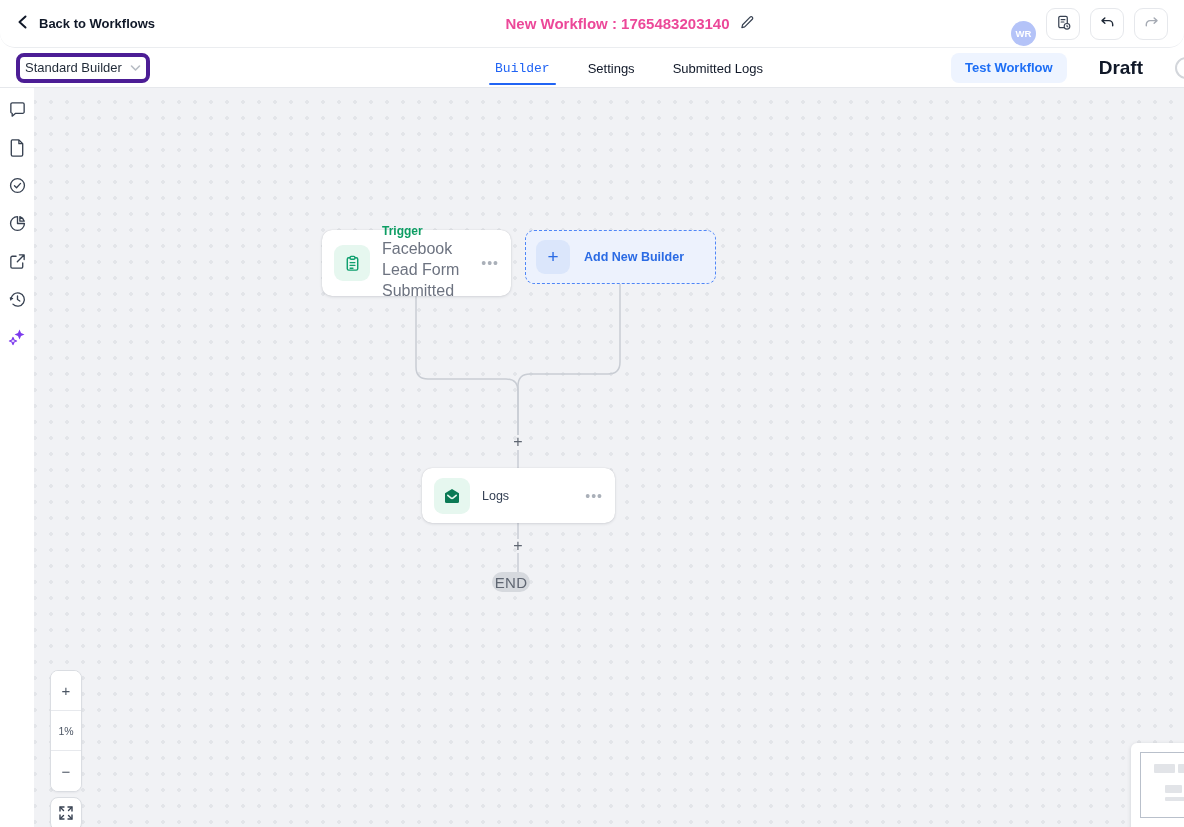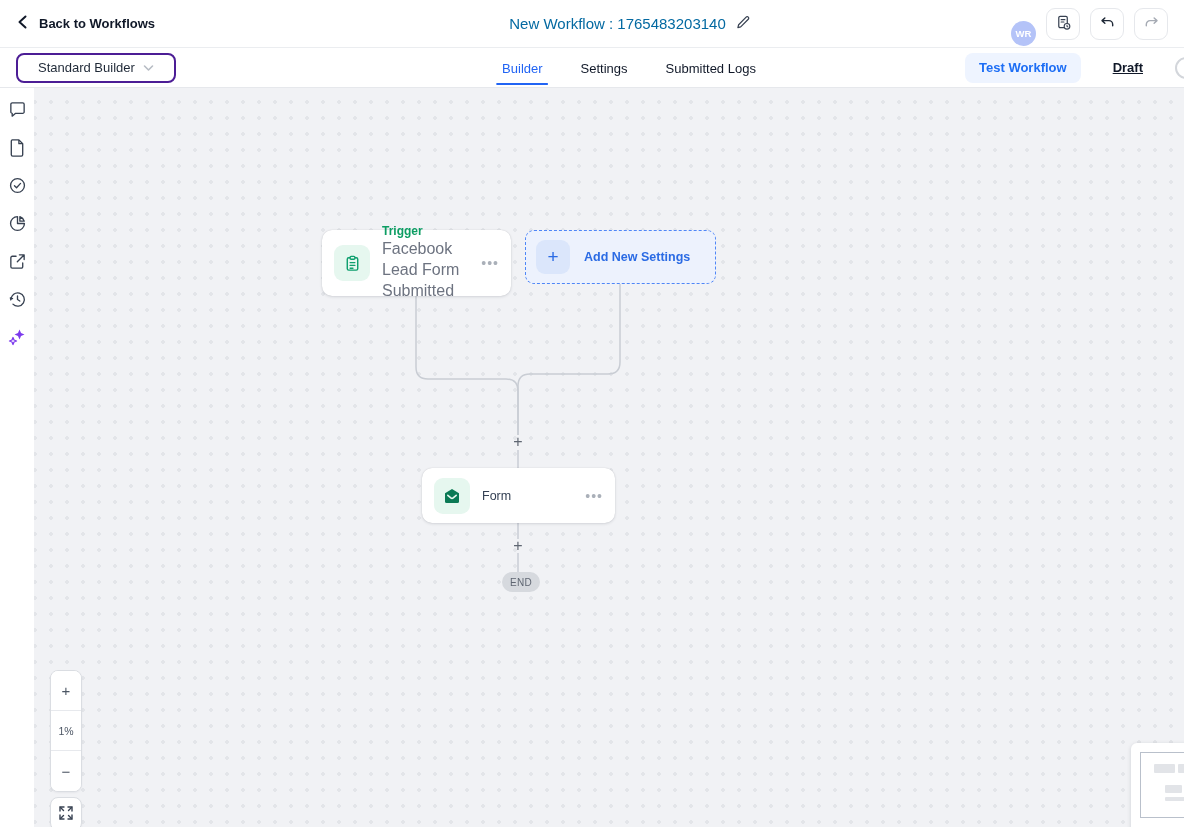--- a/index.html
+++ b/index.html
@@ -2,50 +2,50 @@
 <html><head>
 <meta charset="utf-8">
 <style>
   * { margin:0; padding:0; box-sizing:border-box; }
   html,body { width:1184px; height:827px; overflow:hidden; }
   body { font-family:"Liberation Sans", sans-serif; background:#fff; color:#1f2937; }
   .app { width:1184px; height:827px; display:flex; flex-direction:column; }
 
   
   .top-header { height:48px; background:#fff; border-bottom:1px solid #ebedf0;
-    display:flex; align-items:center; padding:0 16px; flex:0 0 auto; }
+    display:flex; align-items:center; padding:0 16px; flex:0 0 auto;border-radius:15px; }
   .header-side { flex:1; display:flex; align-items:center; }
   .header-side.right { justify-content:flex-end; gap:10px; }
   .back-btn { display:flex; align-items:center; gap:10px; background:none; border:none;
     font:700 13px "Liberation Sans", sans-serif; color:#101828; cursor:pointer; }
   .header-center { display:flex; align-items:center; gap:10px; margin-left:76px; }
-  .wf-title { font-size:15px; font-weight:400; color:#0369a1; }
+  .wf-title { font-size:15px; font-weight:700; color:#ec4899; }
   .ghost-btn { background:none; border:none; cursor:pointer; display:flex; align-items:center; }
   .avatar { width:25px; height:25px; border-radius:50%; background:#b4c3f8; color:#fff;
     font-size:9.5px; font-weight:700; display:flex; align-items:center; justify-content:center;margin-top:20px; }
   .icon-btn { width:34px; height:32px; background:#fff; border:1px solid #e6e8ec; border-radius:9px;
     display:flex; align-items:center; justify-content:center; cursor:pointer; }
 
   
   .toolbar { height:40px; background:#fff; border-bottom:1px solid #e6e8ec; display:flex;
     align-items:center; padding:0 0 0 16px; flex:0 0 auto; position:relative; }
-  .select-btn { height:30px; min-width:131px; background:#fff; border:2px solid #4c1d95; border-radius:8px;
-    display:flex; align-items:center; justify-content:space-between; gap:8px; padding:0 20px;
+  .select-btn { height:30px; min-width:131px; background:#fff; border:4px solid #4c1d95; border-radius:8px;
+    display:flex; align-items:center; justify-content:space-between; gap:8px; padding:0 5px;
     font:400 13px "Liberation Sans", sans-serif; color:#1f2937; cursor:pointer; }
   .tabs { position:absolute; left:50%; top:0; transform:translateX(calc(-50% + 37px));
     height:40px; display:flex; align-items:center; gap:34px; }
   .tab { background:none; border:none; height:40px; padding:0 2px; cursor:pointer;
     font:500 13px "Liberation Sans", sans-serif; color:#101828; position:relative; }
-  .tab.active { color:#2164f4; }
+  .tab.active { color:#2164f4;font-family:Liberation Mono, monospace; }
   .tab.active::after { content:""; position:absolute; left:-4px; right:-4px; bottom:3px;
     height:2px; background:#2164f4; border-radius:2px; }
   .toolbar-right { margin-left:auto; display:flex; align-items:center; gap:32px; padding-right:0; }
   .test-btn { background:#eef4ff; color:#1d6ef5; border:none; border-radius:8px; height:30px;
     padding:0 14px; font:700 13px "Liberation Sans", sans-serif; cursor:pointer; }
-  .draft-label { font-size:13px; font-weight:700; color:#101828;text-decoration:underline; }
+  .draft-label { font-size:19px; font-weight:700; color:#101828; }
   .toggle { width:22px; height:22px; border-radius:50%; border:2px solid #d3d6db; background:#fff;
     margin-right:-13px; flex:0 0 auto; cursor:pointer; }
 
   
   .main { flex:1; display:flex; min-height:0; }
   .sidebar { width:34px; background:#fff; display:flex; flex-direction:column; align-items:center;
     padding-top:10px; gap:16px; flex:0 0 auto; }
   .side-icon { width:22px; height:22px; background:none; border:none; display:flex;
     align-items:center; justify-content:center; cursor:pointer; }
 
@@ -71,22 +71,22 @@
   .add-trigger { position:absolute; left:491px; top:142px; width:191px; height:54px;
     background:#edf2fd; border:1.5px dashed #4f86f7; border-radius:9px; display:flex;
     align-items:center; gap:14px; padding:0 10px; cursor:pointer; }
   .add-plus-tile { width:34px; height:34px; border-radius:9px; background:#dbe6fb; color:#2b6be4;
     font-size:19px; font-weight:400; display:flex; align-items:center; justify-content:center; }
   .add-label { font-size:12.5px; font-weight:700; color:#2b6be4; }
 
   .plus-mark { position:absolute; width:18px; height:18px; display:flex; align-items:center;
     justify-content:center; color:#5f6672; font-size:16px; font-weight:400; background:none;
     border:none; cursor:pointer; line-height:1; }
-  .end-pill { position:absolute; left:468px; top:484px; width:38px; height:20px; background:#d6d9de;
-    border-radius:10px; color:#5f6672; font-size:10px; font-weight:500;
+  .end-pill { position:absolute; left:458px; top:484px; width:38px; height:20px; background:#d6d9de;
+    border-radius:10px; color:#5f6672; font-size:15px; font-weight:500;
     display:flex; align-items:center; justify-content:center; letter-spacing:.3px; }
 
   .zoom-stack { position:absolute; left:16px; top:582px; width:32px; background:#fff;
     border:1px solid #dadde2; border-radius:8px; display:flex; flex-direction:column;
     overflow:hidden; box-shadow:0 1px 2px rgba(16,24,40,.05); }
   .zoom-cell { height:40px; display:flex; align-items:center; justify-content:center;
     background:#fff; border:none; border-bottom:1px solid #e7e9ed; color:#4b5563;
     font:400 15px "Liberation Sans", sans-serif; cursor:pointer; }
   .zoom-cell:last-child { border-bottom:none; }
   .zoom-level { font-size:10.5px; cursor:default; }
@@ -245,34 +245,34 @@
         </span>
         <span class="node-text">
           <div class="node-title-green">Trigger</div>
           <div class="node-sub">Facebook Lead Form Submitted</div>
         </span>
         <button class="node-menu">•••</button>
       </div>
 
       <button class="add-trigger">
         <span class="add-plus-tile">+</span>
-        <span class="add-label">Add New Settings</span>
+        <span class="add-label">Add New Builder</span>
       </button>
 
       <button class="plus-mark" style="left:475px; top:345px;">+</button>
 
       <div class="node email-node">
         <span class="node-tile">
           <svg width="20" height="20" viewBox="0 0 20 20">
             <path d="M3 7.2 10 3l7 4.2v8.3A1.5 1.5 0 0 1 15.5 17h-11A1.5 1.5 0 0 1 3 15.5V7.2z" fill="#0b7a55"></path>
             <path d="m5.8 9.3 3 2.6a1.8 1.8 0 0 0 2.4 0l3-2.6" fill="none" stroke="#e6f7ef" stroke-width="1.6" stroke-linecap="round" stroke-linejoin="round"></path>
           </svg>
         </span>
         <span class="node-text">
-          <div class="node-title">Form</div>
+          <div class="node-title">Logs</div>
         </span>
         <button class="node-menu">•••</button>
       </div>
 
       <button class="plus-mark" style="left:475px; top:449px;">+</button>
 
       <div class="end-pill">END</div>
 
       <div class="zoom-stack">
         <button class="zoom-cell">+</button>

